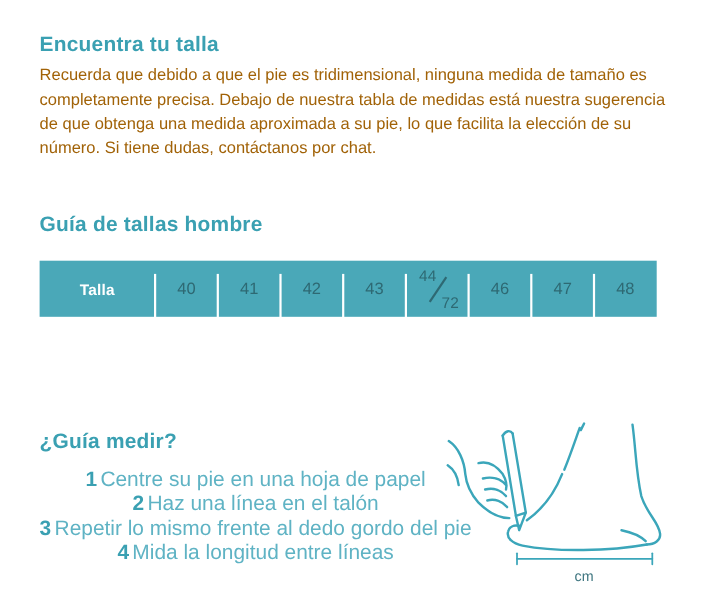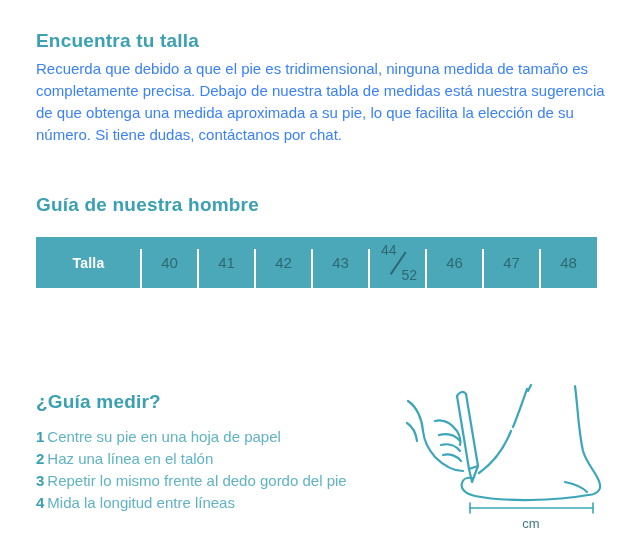--- a/index.html
+++ b/index.html
@@ -6,21 +6,21 @@
   .page{
     position:relative;width:643px;height:540px;background:#ffffff;
     font-family:"Liberation Sans",sans-serif;overflow:hidden;
   }
   .heading{
     position:absolute;left:36px;margin:0;
     color:#3aa0b2;font-size:19px;font-weight:700;letter-spacing:.2px;
   }
   .intro{
     position:absolute;left:36px;top:58px;width:578px;margin:0;
-    color:#3b82f6;font-size:15px;line-height:22px;
+    color:#a16207;font-size:15px;line-height:22px;
   }
   
   .size-table{position:absolute;left:36px;top:237px;width:561px;height:101px;}
   .trow{display:flex;}
   .header-row{background:#4aa8b8;height:51px;}
   .light-row{background:#a7d5dd;height:50px;}
   .cell{
     width:57px;display:flex;align-items:center;justify-content:center;
     font-size:15px;color:#2e6973;flex:0 0 auto;
   }
@@ -32,46 +32,46 @@
   .split-bottom{position:absolute;bottom:5px;right:9px;font-size:14px;}
   .slash{
     position:absolute;left:50%;top:50%;width:27px;height:1.5px;background:#2e6973;
     transform:translate(-50%,-50%) rotate(-56deg);
   }
   .divider{
     position:absolute;top:12px;width:2px;height:77px;background:#ffffff;z-index:2;
   }
   
   .steps{position:absolute;left:36px;top:426px;}
-  .step{color:#5fb3c4;font-size:15px;line-height:22px;}
+  .step{color:#5fb3c4;font-size:19px;line-height:22px;text-align:center;}
   .step-num{font-weight:700;color:#3aa0b2;margin-right:3px;}
   .illustration{position:absolute;left:405px;top:383px;}
 </style>
 </head>
 <body>
 
 <div class="page">
 
   <h1 class="heading" style="top:30px;">Encuentra tu talla</h1>
 
   <p class="intro">Recuerda que debido a que el pie es tridimensional, ninguna medida de tamaño es completamente precisa. Debajo de nuestra tabla de medidas está nuestra sugerencia de que obtenga una medida aproximada a su pie, lo que facilita la elección de su número. Si tiene dudas, contáctanos por chat.</p>
 
-  <h2 class="heading" style="top:194px;">Guía de nuestra hombre</h2>
+  <h2 class="heading" style="top:194px;">Guía de tallas hombre</h2>
 
   <div class="size-table">
     <div class="trow header-row">
       <div class="cell label-cell">Talla</div>
       <div class="cell">40</div>
       <div class="cell">41</div>
       <div class="cell">42</div>
       <div class="cell">43</div>
       <div class="cell split-cell">
         <span class="split-top">44</span>
         <span class="slash"></span>
-        <span class="split-bottom">52</span>
+        <span class="split-bottom">72</span>
       </div>
       <div class="cell">46</div>
       <div class="cell">47</div>
       <div class="cell">48</div>
     </div>
     <span class="divider" style="left:104px;"></span>
     <span class="divider" style="left:161px;"></span>
     <span class="divider" style="left:218px;"></span>
     <span class="divider" style="left:275px;"></span>
     <span class="divider" style="left:332px;"></span>

